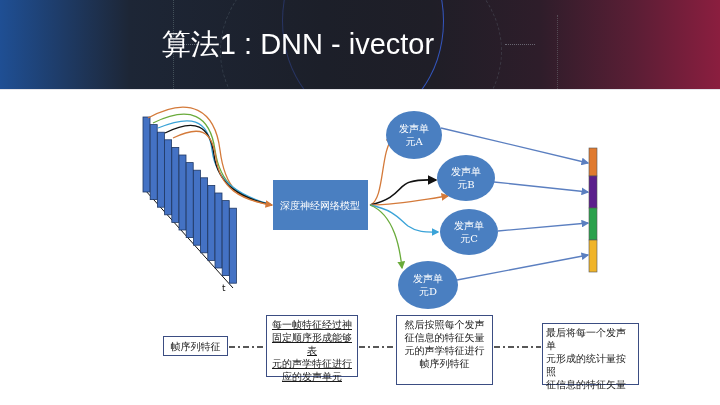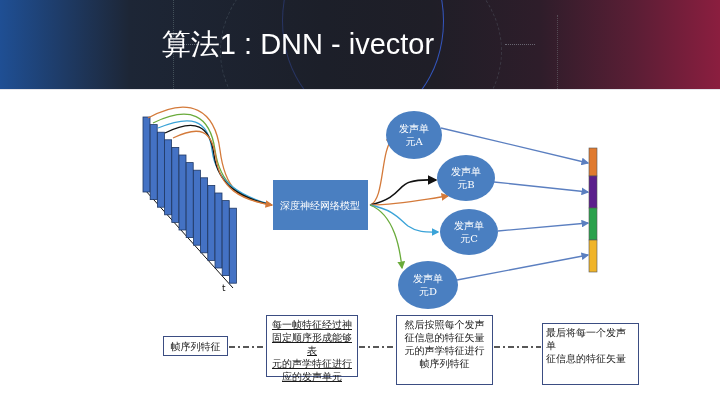--- a/index.html
+++ b/index.html
@@ -151,14 +151,15 @@
   <div>应的发声单元</div>
 </div>
 <div class="desc-box step2">
   <div>然后按照每个发声</div>
   <div>征信息的特征矢量</div>
   <div>元的声学特征进行</div>
   <div>帧序列特征</div>
 </div>
 <div class="desc-box step3 left">
   <div>最后将每一个发声单</div>
+  <div>元形成的统计量按照</div>
   <div>征信息的特征矢量</div>
 </div>
 
 </body></html>

